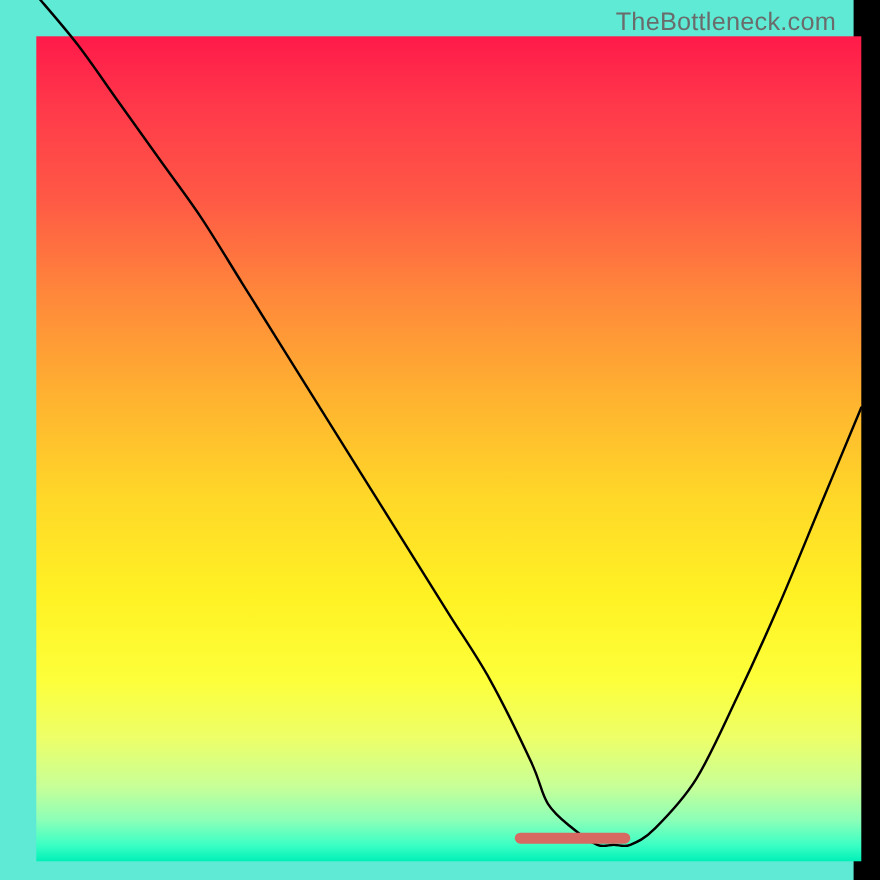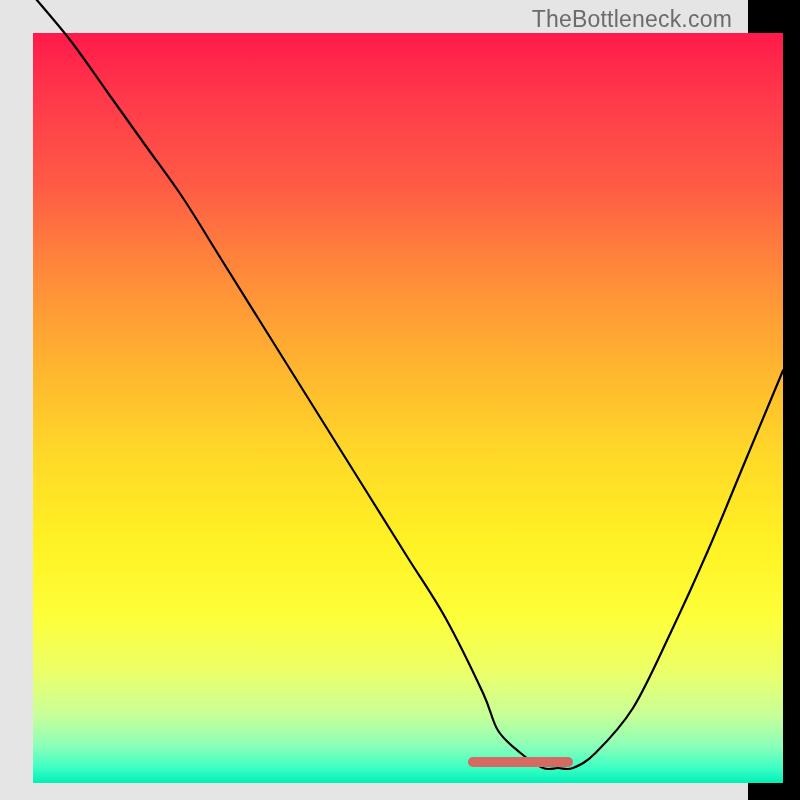--- a/index.html
+++ b/index.html
@@ -8,21 +8,22 @@
     width: 800px;
     height: 800px;
     background: #000;
     font-family: Arial, Helvetica, sans-serif;
     overflow: hidden;
   }
   .frame {
     position: relative;
     width: 748px;
     height: 800px;
-    background: #e5e5e5;
+    background: #5eead4;
+    padding-left: 28px;
   }
   .plot-area {
     position: absolute;
     left: 33px;
     top: 33px;
     width: 750px;
     height: 750px;
     background: linear-gradient(to bottom,
       #ff1a4a 0%,
       #ff3a4a 9%,

